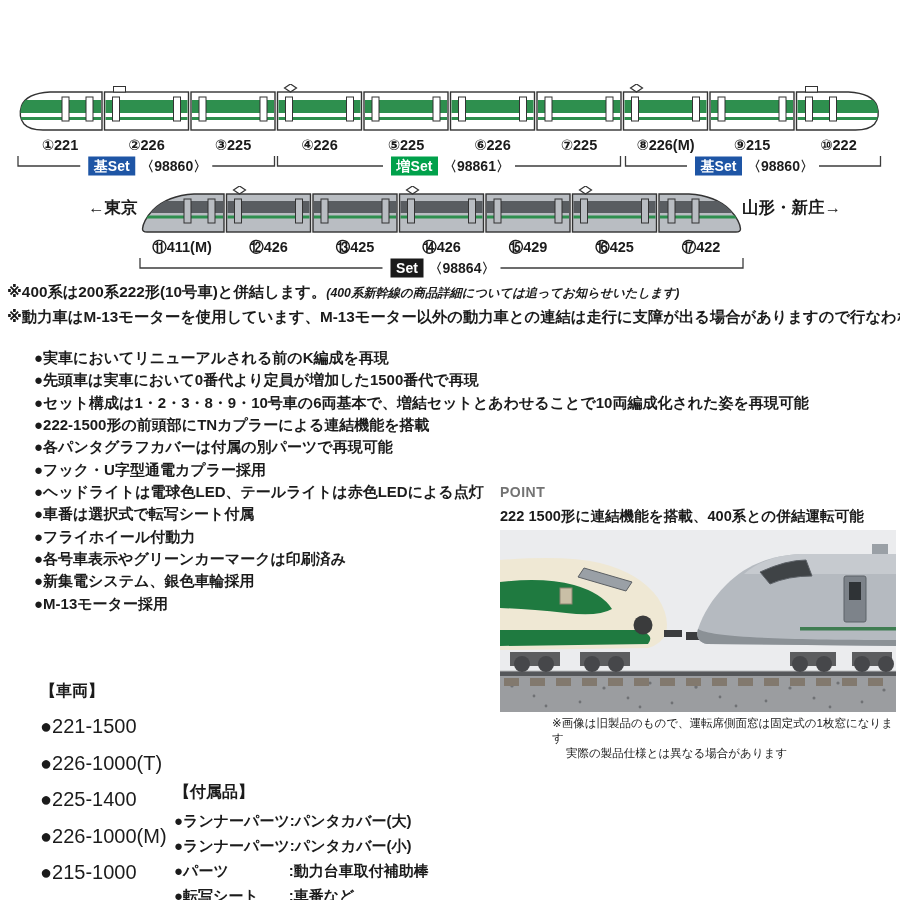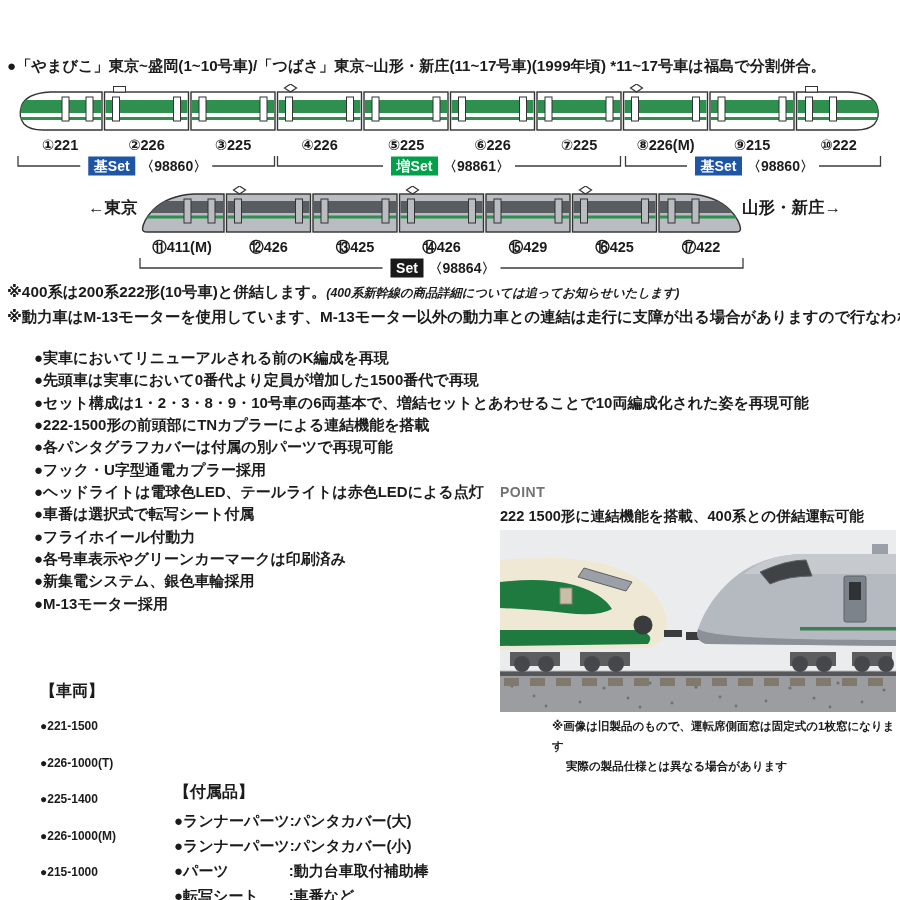--- a/index.html
+++ b/index.html
@@ -14,34 +14,33 @@
   #yamagata{left:742px;top:197px;}
   #notes{left:7px;top:282px;}
   .note{height:25px;white-space:nowrap;}
   .note-main{font-size:15.3px;font-weight:700;}
   .note-sub{font-size:12.3px;font-weight:700;font-style:italic;}
   #features{left:34px;top:347px;}
   .feature{font-size:15px;font-weight:600;line-height:22.35px;white-space:nowrap;}
   #point-title{left:500px;top:484px;font-size:14px;font-weight:800;color:#737373;letter-spacing:.5px;}
   #point-heading{left:500px;top:507px;font-size:14.6px;font-weight:800;white-space:nowrap;}
   #photo{left:500px;top:530px;}
-  #caption{left:552px;top:716px;width:346px;font-size:11.5px;font-weight:700;line-height:20px;}
+  #caption{left:552px;top:716px;width:346px;font-size:11.5px;font-weight:400;line-height:15px;}
   #caption .cap2{padding-left:14px;}
   #vehicles{left:40px;top:681px;}
   #accessories{left:174px;top:782px;}
   .sec-title{font-size:16px;font-weight:700;margin-bottom:5px;}
-  .veh-item{font-size:12px;font-weight:700;line-height:24.5px;margin-top:12px;}
+  .veh-item{font-size:20px;font-weight:400;line-height:24.5px;margin-top:12px;}
   .acc-item{font-size:15px;font-weight:600;line-height:25px;white-space:nowrap;}
 </style>
 </head>
 <body>
 
 <div class="page">
 
-  <div class="abs" id="header">●「やまびこ」東京~盛岡(1~10号車)/「つばさ」東京~山形・新庄(11~17号車)(1999年頃) *11~17号車は福島で分割併合。</div>
 
   <svg class="abs" id="f1" width="880" height="98">
       <g>
         <clipPath id="f1c0">
           <path d="M92 8L40 8C23 9 14 15 11.5 22C9.5 28 10 35 14 40C18 44.5 25 46 33 46L92 46Z"></path>
         </clipPath>
         <path d="M92 8L40 8C23 9 14 15 11.5 22C9.5 28 10 35 14 40C18 44.5 25 46 33 46L92 46Z" fill="#ffffff" stroke="#333333" stroke-width="1.4"></path>
         <g clip-path="url(#f1c0)">
           <rect x="9" y="16" width="82" height="13" fill="#2e8f4e"></rect>
           <rect x="9" y="33" width="82" height="3" fill="#2e8f4e"></rect>

